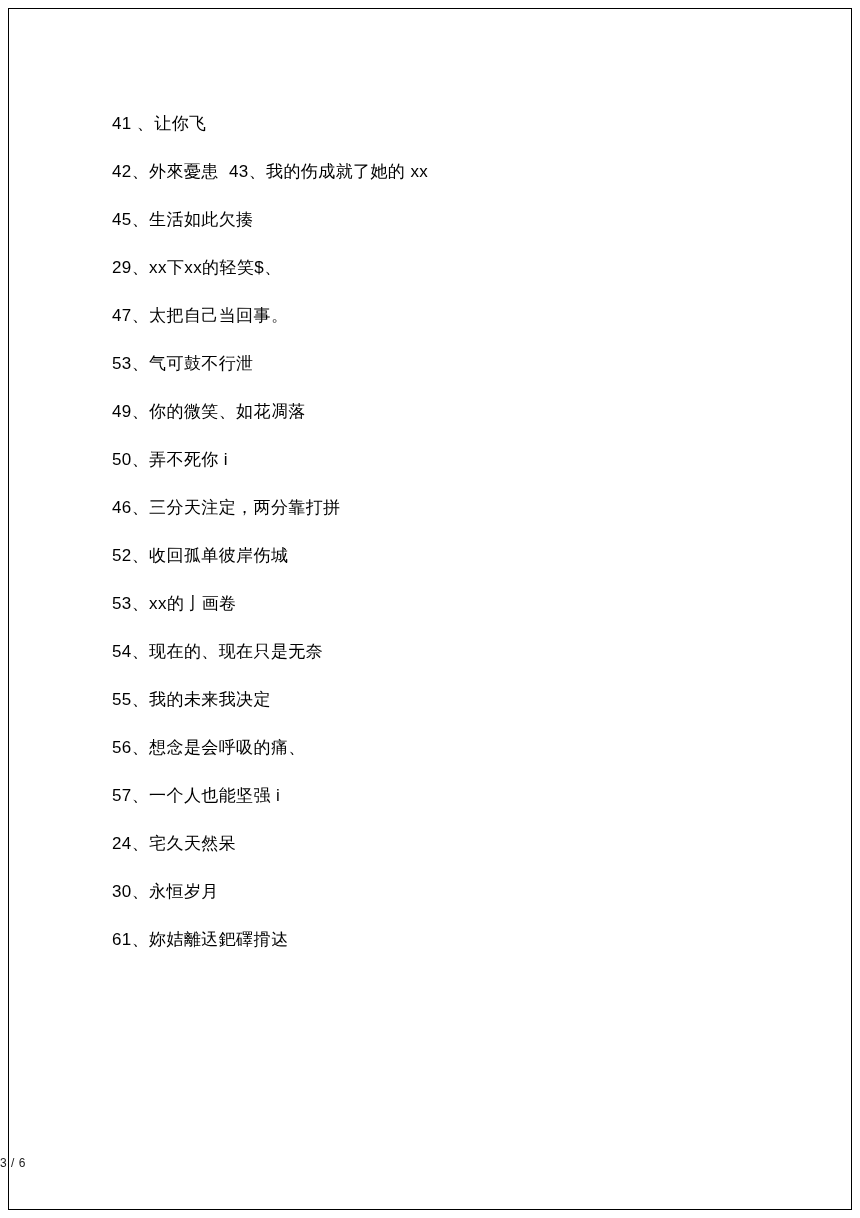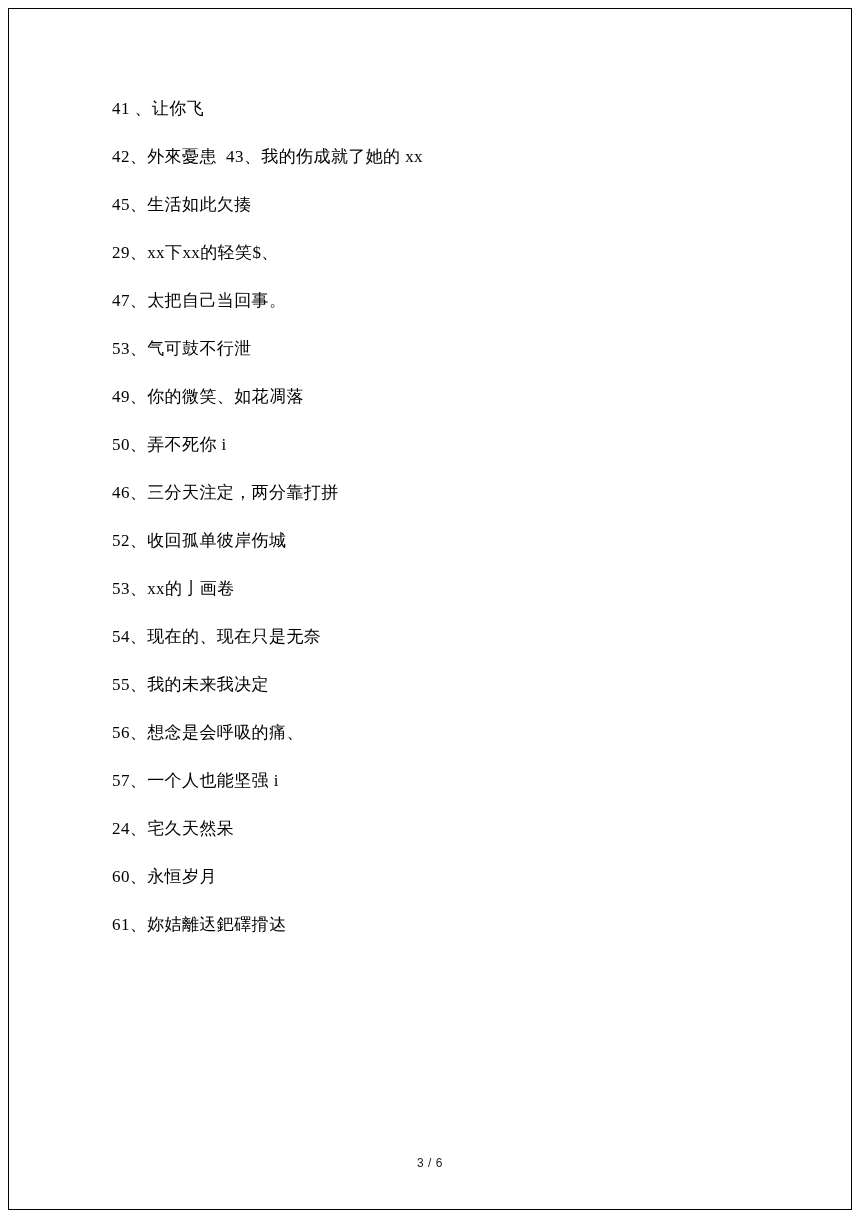--- a/index.html
+++ b/index.html
@@ -30,34 +30,32 @@
   .content {
     position: absolute;
     left: 112px;
     top: 96px;
     width: 640px;
   }
   .line {
     font-size: 17px;
     line-height: 26px;
     color: #000000;
-    margin: 0 0 22px 0;
+    margin: 15px 0 22px 0;
     letter-spacing: 0.4px;
     white-space: pre-wrap;
-    font-family: Liberation Serif, serif;
   }
   .line:last-child {
     margin-bottom: 0;
   }
   .footer {
     position: absolute;
     left: 0;
     right: 0;
     bottom: 48px;
-    text-align: center;
     font-size: 12px;
     color: #222222;
     letter-spacing: 0.5px;
   }
 </style>
 </head>
 <body>
 
 <div class="page">
   <div class="page-border"></div>
@@ -72,18 +70,18 @@
     <p class="line">49、你的微笑、如花凋落</p>
     <p class="line">50、弄不死你 i</p>
     <p class="line">46、三分天注定，两分靠打拼</p>
     <p class="line">52、收回孤单彼岸伤城</p>
     <p class="line">53、xx的亅画卷</p>
     <p class="line">54、现在的、现在只是无奈</p>
     <p class="line">55、我的未来我决定</p>
     <p class="line">56、想念是会呼吸的痛、</p>
     <p class="line">57、一个人也能坚强 i</p>
     <p class="line">24、宅久天然呆</p>
-    <p class="line">60、永恒岁月</p>
+    <p class="line">30、永恒岁月</p>
     <p class="line">61、妳姞離迗鈀礋搰迏</p>
   </div>
 
   <div class="footer">3 / 6</div>
 </div>
 
 </body></html>

